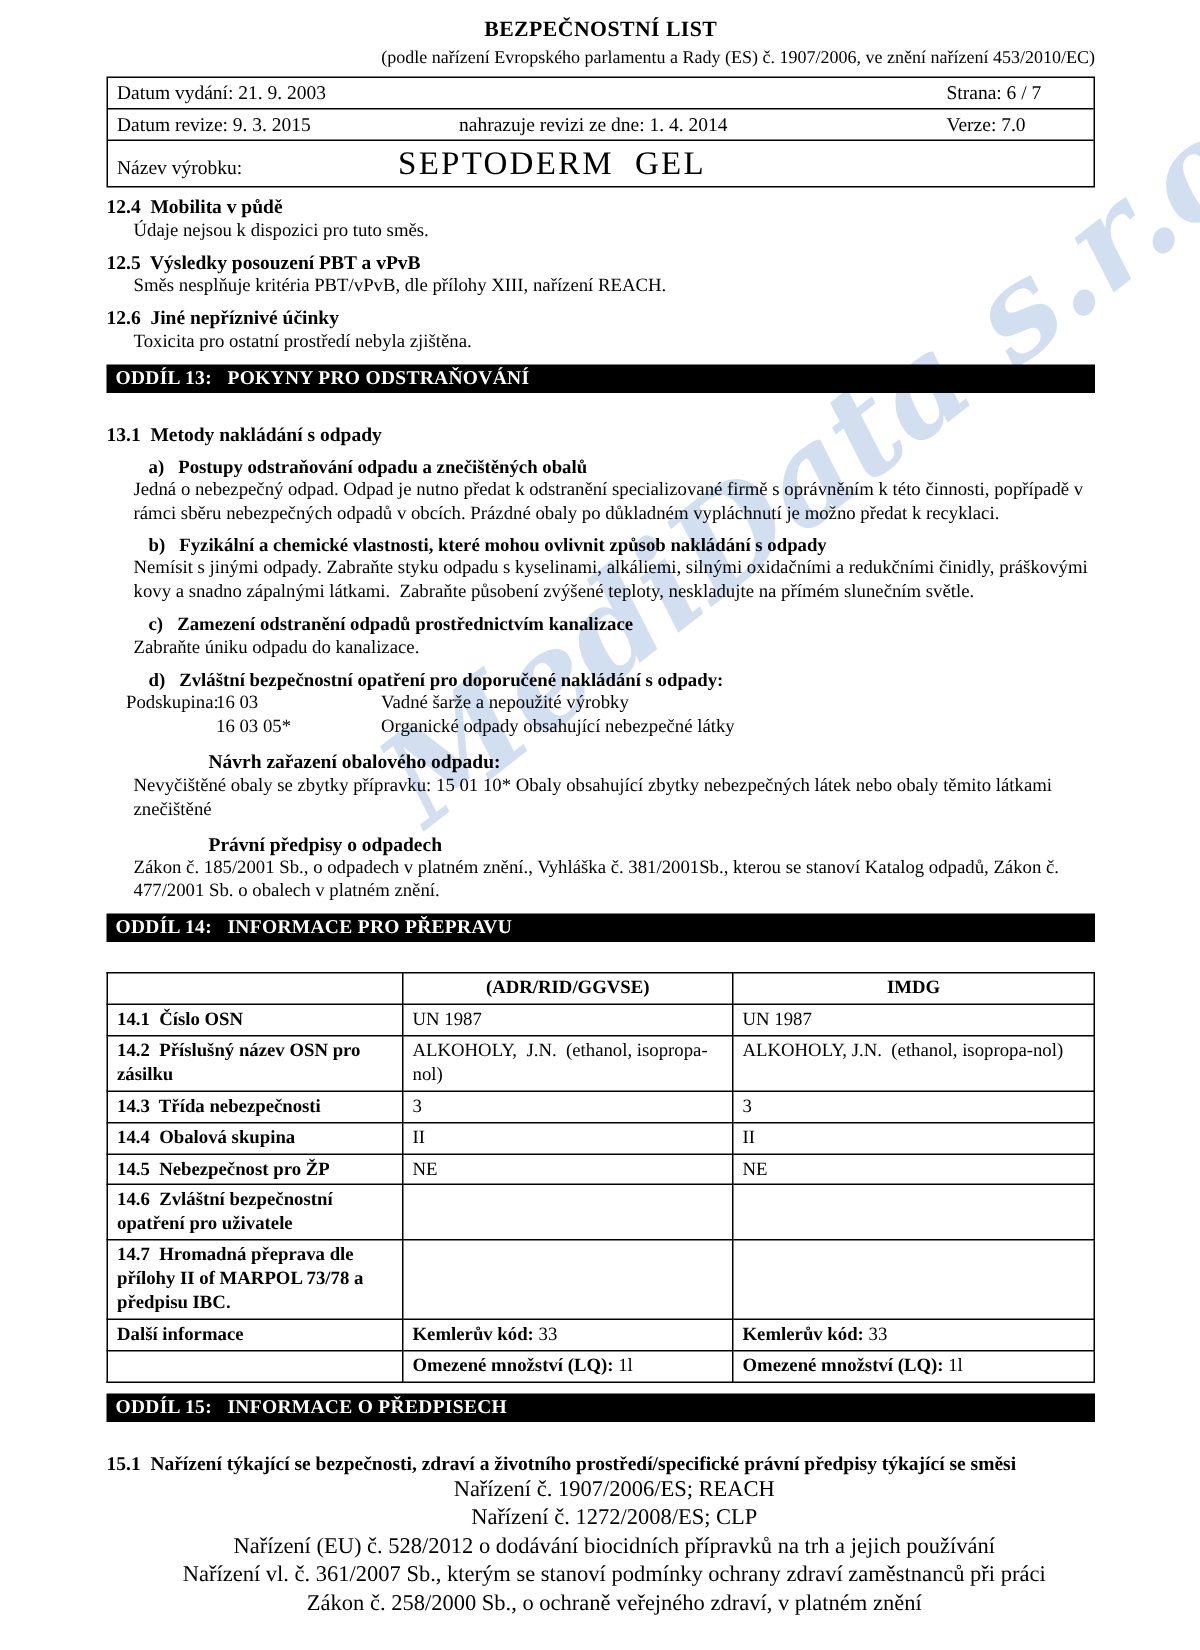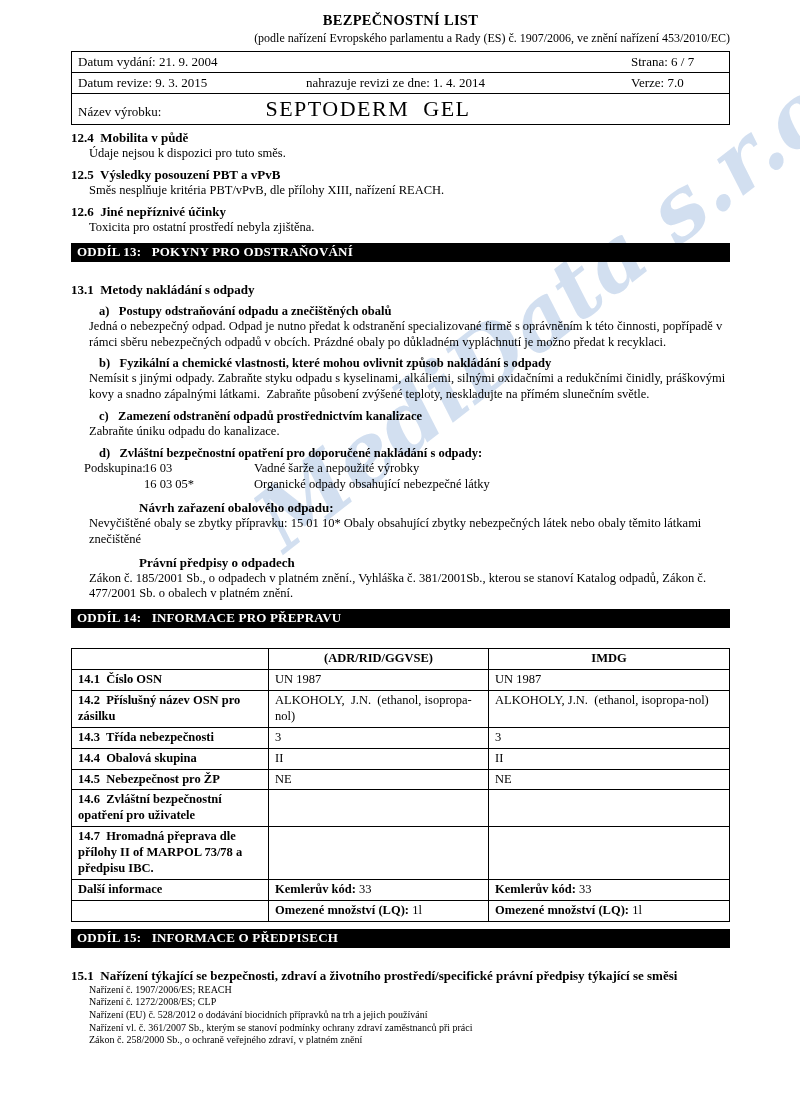--- a/index.html
+++ b/index.html
@@ -47,36 +47,36 @@
   .w-code  { width:110px; }
   .w-desc  { flex:1; }
 
   table.transport { border-collapse:collapse; width:100%; font-size:12.5px; margin-top:2px; }
   .transport td, .transport th { border:1px solid #000; padding:2px 6px; vertical-align:top; text-align:left; line-height:1.27; }
   .transport th { text-align:center; font-weight:bold; }
   .transport .c1 { width:197px; font-weight:bold; }
   .transport .c2 { width:220px; }
   .b { font-weight:bold; white-space:pre-wrap; }
 
-  .sec15-line { font-size:10px; line-height:1.27; margin-left:18px; }
+  .sec15-line { font-size:15px; line-height:1.27; margin-left:18px;text-align:center; }
 </style>
 </head>
 <body>
 
 <div class="page">
   <div class="watermark" data-bind="watermark">MediData s.r.o.</div>
 
   <div class="content">
 
     <div class="doc-title" data-bind="header.title">BEZPEČNOSTNÍ LIST</div>
     <div class="doc-subtitle" data-bind="header.subtitle">(podle nařízení Evropského parlamentu a Rady (ES) č. 1907/2006, ve znění nařízení 453/2010/EC)</div>
 
     <div class="header-box">
       <div class="hrow">
-        <span class="hc-left" data-bind="header.date_issued">Datum vydání: 21. 9. 2004</span>
+        <span class="hc-left" data-bind="header.date_issued">Datum vydání: 21. 9. 2003</span>
         <span class="hc-right" data-bind="header.page">Strana: 6 / 7</span>
       </div>
       <div class="hrow">
         <span class="hc-a" data-bind="header.date_revision">Datum revize: 9. 3. 2015</span>
         <span class="hc-b" data-bind="header.replaces">nahrazuje revizi ze dne: 1. 4. 2014</span>
         <span class="hc-right" data-bind="header.version">Verze: 7.0</span>
       </div>
       <div class="hrow">
         <span data-bind="header.product_label">Název výrobku:</span>
         <span class="product-name" data-bind="header.product_name">SEPTODERM  GEL</span>

